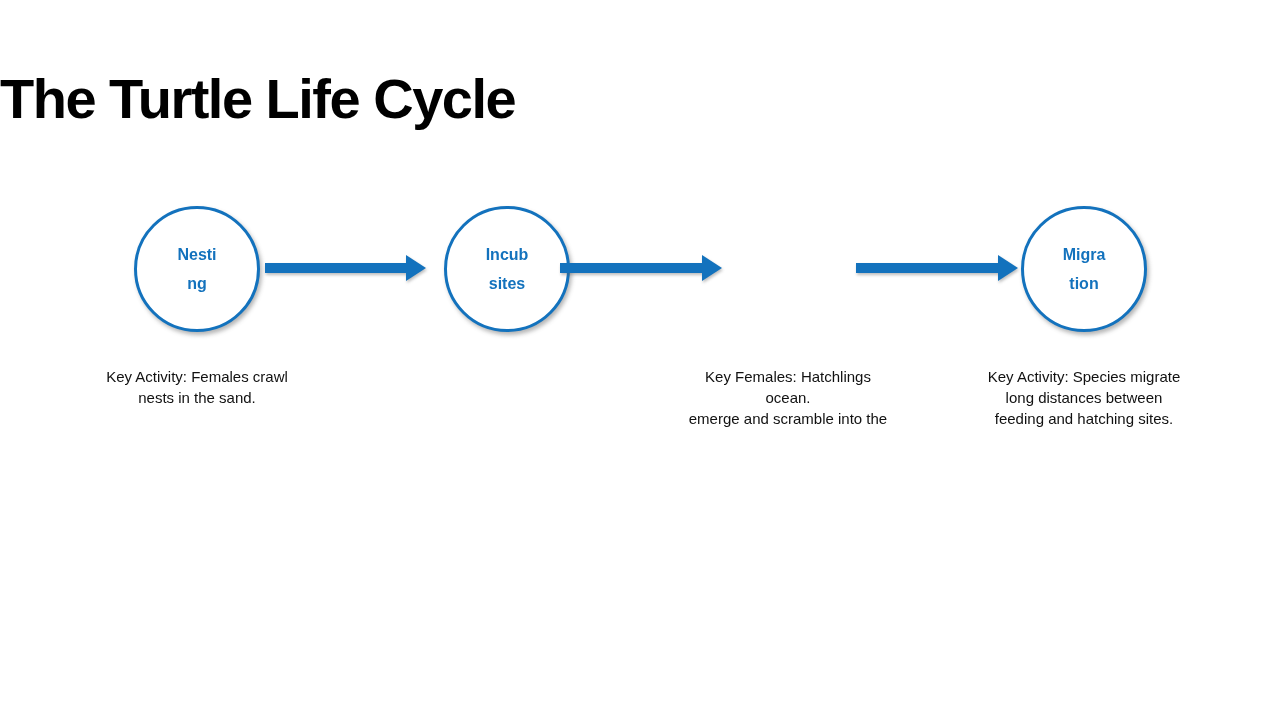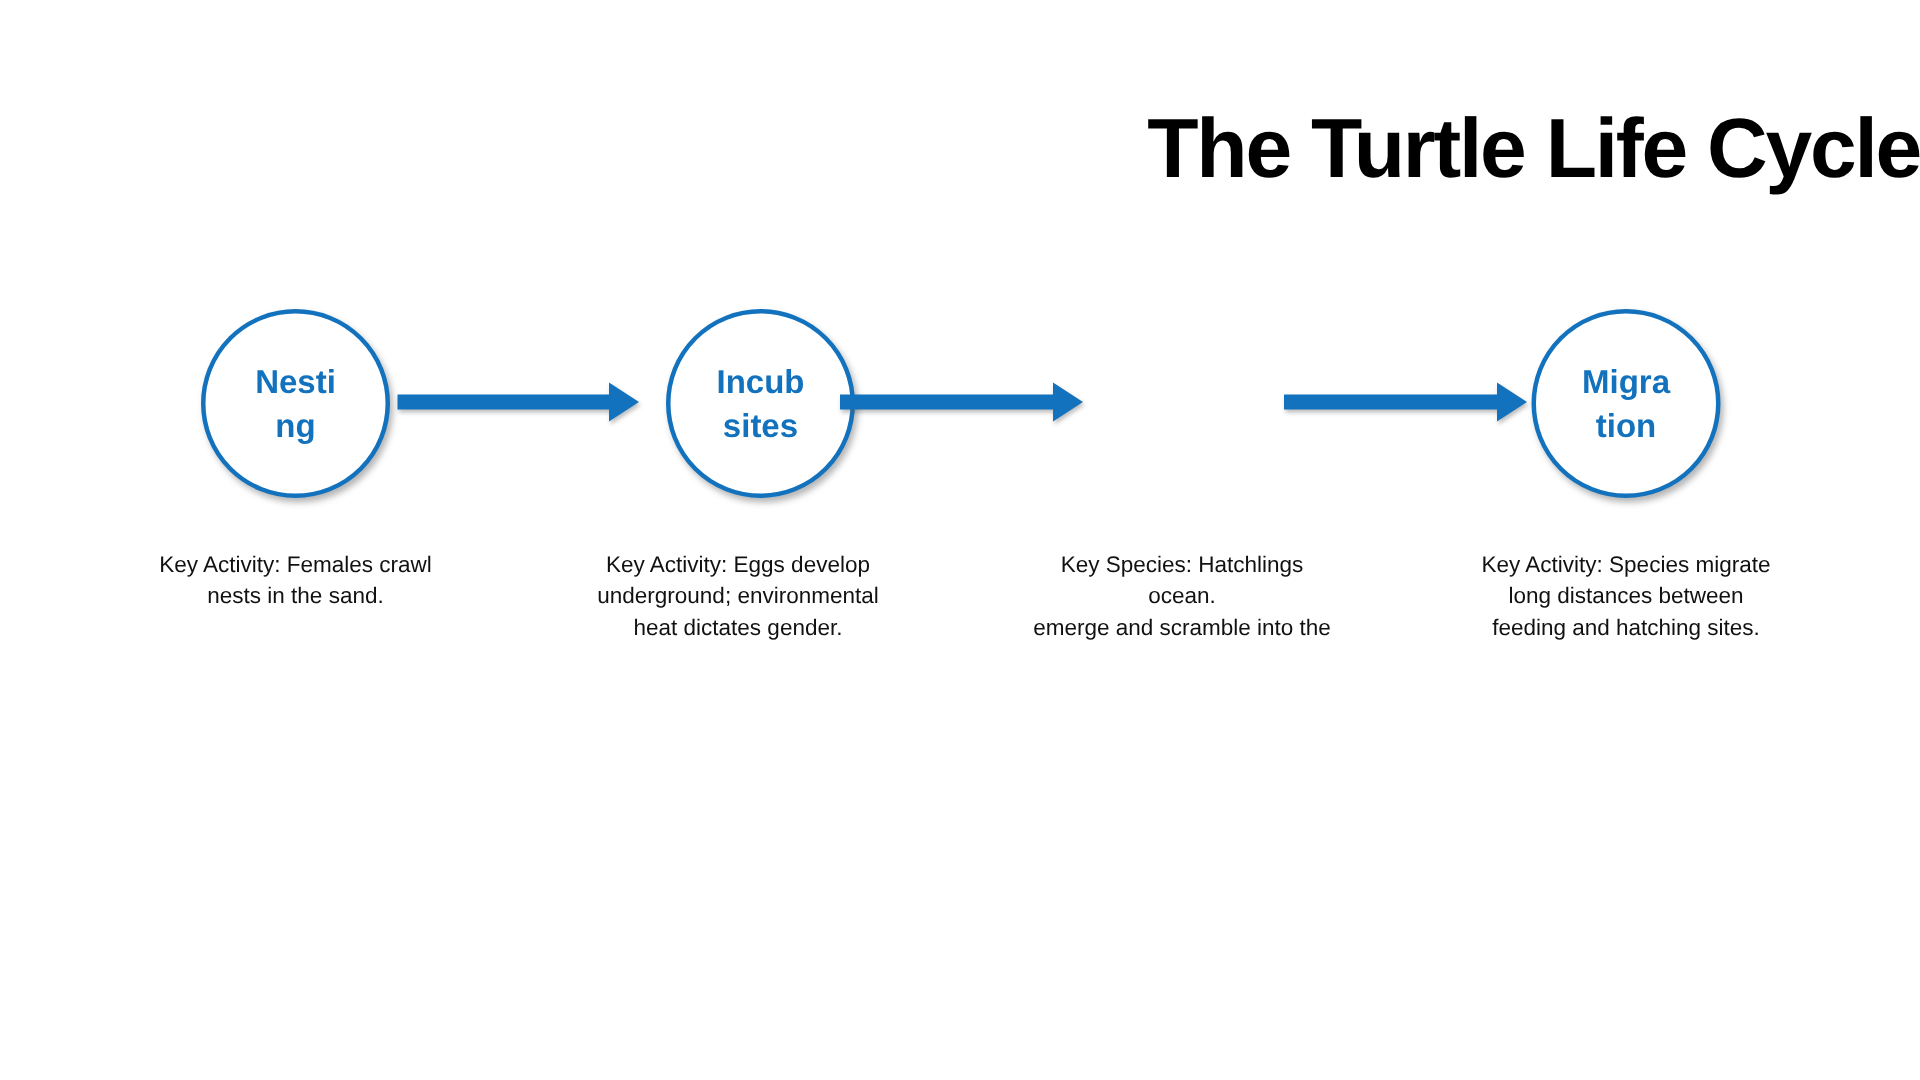--- a/index.html
+++ b/index.html
@@ -18,21 +18,21 @@
   .slide{
     position:absolute;
     inset:0;
     background:var(--bg);
   }
   .title{
     position:absolute;
     top:66px;
     left:0;
     width:1280px;
-    text-align:right;
+    text-align:left;
     font-size:56px;
     font-weight:700;
     letter-spacing:-1.5px;
     color:#000000;
   }
   .stage-circle{
     position:absolute;
     top:206px;
     width:126px;
     height:126px;
@@ -41,21 +41,21 @@
     background:#FFFFFF;
     box-shadow:2px 3px 4px rgba(90,90,90,0.45);
     display:flex;
     align-items:center;
     justify-content:center;
   }
   .stage-label{
     text-align:center;
     color:var(--accent);
     font-weight:700;
-    font-size:22px;
+    font-size:16px;
     line-height:29px;
   }
   .stage-label span{display:block;}
   .connector{
     position:absolute;
     top:250px;
     height:36px;
     display:flex;
     align-items:center;
     filter:drop-shadow(1px 2px 1.5px rgba(90,90,90,0.4));
@@ -122,28 +122,23 @@
   <div class="connector" style="left:856px;width:162px">
     <div class="shaft"></div>
     <div class="head"></div>
   </div>
 
   <div class="stage-desc" style="left:66px">
     <span>Key Activity: Females crawl</span>
     <span>nests in the sand.</span>
   </div>
 
-  <div class="stage-desc" style="left:361px">
-    <span>Key Activity: Eggs develop</span>
-    <span>underground; environmental</span>
-    <span>heat dictates gender.</span>
-  </div>
 
   <div class="stage-desc" style="left:657px">
-    <span>Key Species: Hatchlings</span>
+    <span>Key Females: Hatchlings</span>
     <span>ocean.</span>
     <span>emerge and scramble into the</span>
   </div>
 
   <div class="stage-desc" style="left:953px">
     <span>Key Activity: Species migrate</span>
     <span>long distances between</span>
     <span>feeding and hatching sites.</span>
   </div>
 

